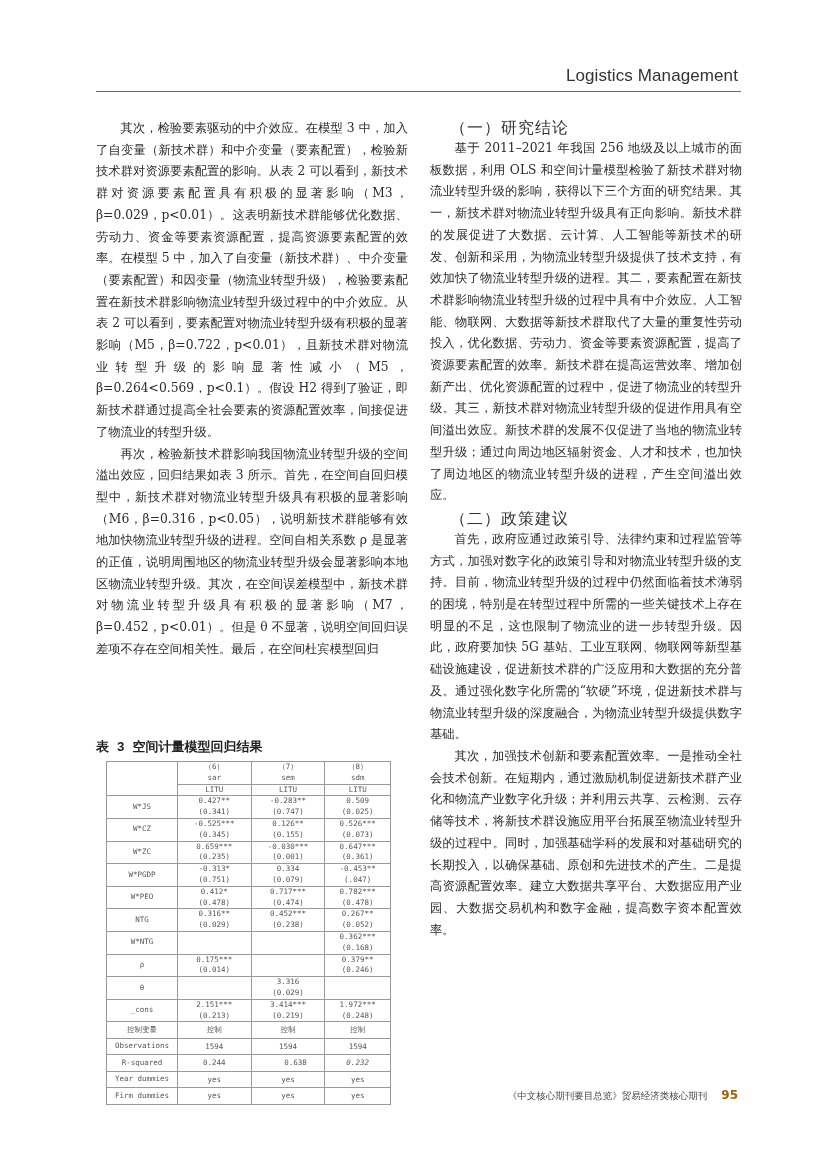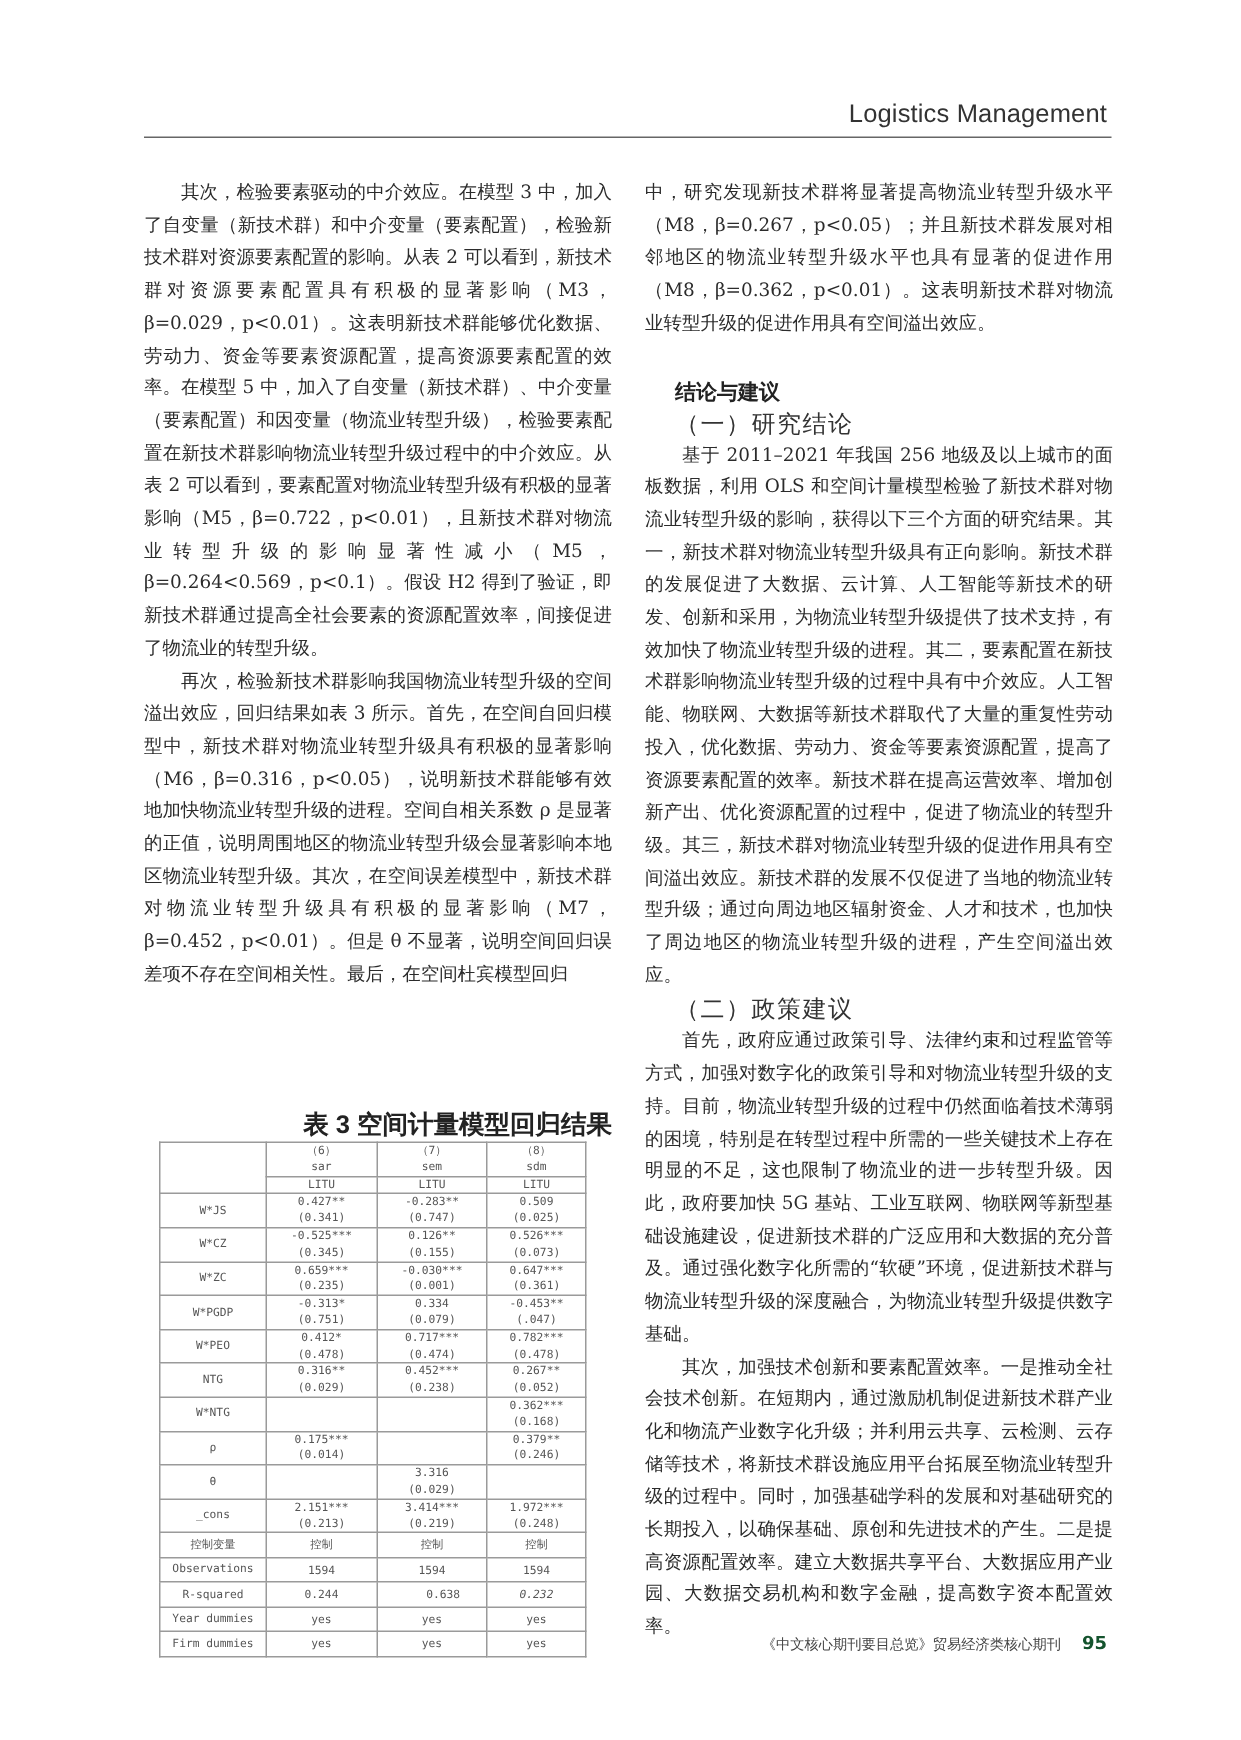--- a/index.html
+++ b/index.html
@@ -6,27 +6,27 @@
   body { width: 827px; height: 1160px; position: relative; overflow: hidden; color: #2a2a2a; }
   .journal { position: absolute; right: 89px; top: 66px; font-family: "Liberation Sans", sans-serif; font-size: 17px; color: #333; letter-spacing: 0.1px; }
   .top-rule { position: absolute; left: 96px; top: 91px; width: 645px; height: 1px; background: #666; }
   .col { position: absolute; top: 118px; width: 312px; font-family: "DejaVu Serif", serif; font-size: 12.3px; line-height: 21.7px; color: #2b2b2b; text-align: justify; }
   .col.left { left: 96px; }
   .col.right { left: 430px; }
   .col p { margin: 0; }
   .col p.indent { text-indent: 2em; }
   .sec-title { font-family: "DejaVu Sans", sans-serif; font-weight: bold; font-size: 14px; margin: 24px 0 0 20px; line-height: 22px; color: #222; }
   .sub-title { font-family: "DejaVu Serif", serif; font-size: 16px; margin: 0 0 0 20px; line-height: 20px; letter-spacing: 1px; color: #333; }
-  .tbl-title { position: absolute; left: 96px; top: 738px; width: 312px; text-align: right; font-family: Liberation Sans, sans-serif; font-weight: bold; font-size: 17px; color: #222; }
+  .tbl-title { position: absolute; left: 96px; top: 738px; width: 312px; text-align: left; font-family: Liberation Mono, monospace; font-weight: bold; font-size: 13px; color: #222; }
   table.reg { position: absolute; left: 106px; top: 761px; width: 285px; border-collapse: collapse; font-family: "DejaVu Sans Mono", monospace; font-size: 7.5px; color: #555; }
   table.reg td { border: 1px solid #9a9a9a; text-align: center; padding: 0; line-height: 10.8px; }
   table.reg td.lbl { width: 70px; }
   table.reg td .v { display: block; }
   .footer { position: absolute; right: 89px; top: 1088px; font-family: "DejaVu Sans", sans-serif; font-size: 9.5px; color: #444; }
-  .footer .pg { font-weight: bold; font-size: 12px; margin-left: 14px; color: #14532d; }
+  .footer .pg { font-weight: bold; font-size: 12px; margin-left: 14px; color: #a16207; }
 </style>
 </head>
 <body>
 
 <div class="journal">Logistics Management</div>
 <div class="top-rule"></div>
 
 <div class="col left">
   <p class="indent">其次，检验要素驱动的中介效应。在模型 3 中，加入了自变量（新技术群）和中介变量（要素配置），检验新技术群对资源要素配置的影响。从表 2 可以看到，新技术群对资源要素配置具有积极的显著影响（M3，β=0.029，p&lt;0.01）。这表明新技术群能够优化数据、劳动力、资金等要素资源配置，提高资源要素配置的效率。在模型 5 中，加入了自变量（新技术群）、中介变量（要素配置）和因变量（物流业转型升级），检验要素配置在新技术群影响物流业转型升级过程中的中介效应。从表 2 可以看到，要素配置对物流业转型升级有积极的显著影响（M5，β=0.722，p&lt;0.01），且新技术群对物流业转型升级的影响显著性减小（M5，β=0.264&lt;0.569，p&lt;0.1）。假设 H2 得到了验证，即新技术群通过提高全社会要素的资源配置效率，间接促进了物流业的转型升级。</p>
   <p class="indent">再次，检验新技术群影响我国物流业转型升级的空间溢出效应，回归结果如表 3 所示。首先，在空间自回归模型中，新技术群对物流业转型升级具有积极的显著影响（M6，β=0.316，p&lt;0.05），说明新技术群能够有效地加快物流业转型升级的进程。空间自相关系数 ρ 是显著的正值，说明周围地区的物流业转型升级会显著影响本地区物流业转型升级。其次，在空间误差模型中，新技术群对物流业转型升级具有积极的显著影响（M7，β=0.452，p&lt;0.01）。但是 θ 不显著，说明空间回归误差项不存在空间相关性。最后，在空间杜宾模型回归</p>
@@ -233,22 +233,20 @@
       <tr>
         <td class="lbl">Firm dummies</td>
         <td style="line-height: 15.5px;">yes</td>
         <td style="line-height: 15.5px;">yes</td>
         <td style="line-height: 15.5px;">yes</td>
       </tr>
     </tbody>
 </table>
 
 <div class="col right">
-  <p>中，研究发现新技术群将显著提高物流业转型升级水平（M8，β=0.267，p&lt;0.05）；并且新技术群发展对相邻地区的物流业转型升级水平也具有显著的促进作用（M8，β=0.362，p&lt;0.01）。这表明新技术群对物流业转型升级的促进作用具有空间溢出效应。</p>
-  <div class="sec-title">结论与建议</div>
   <div class="sub-title">（一）研究结论</div>
   <p class="indent">基于 2011–2021 年我国 256 地级及以上城市的面板数据，利用 OLS 和空间计量模型检验了新技术群对物流业转型升级的影响，获得以下三个方面的研究结果。其一，新技术群对物流业转型升级具有正向影响。新技术群的发展促进了大数据、云计算、人工智能等新技术的研发、创新和采用，为物流业转型升级提供了技术支持，有效加快了物流业转型升级的进程。其二，要素配置在新技术群影响物流业转型升级的过程中具有中介效应。人工智能、物联网、大数据等新技术群取代了大量的重复性劳动投入，优化数据、劳动力、资金等要素资源配置，提高了资源要素配置的效率。新技术群在提高运营效率、增加创新产出、优化资源配置的过程中，促进了物流业的转型升级。其三，新技术群对物流业转型升级的促进作用具有空间溢出效应。新技术群的发展不仅促进了当地的物流业转型升级；通过向周边地区辐射资金、人才和技术，也加快了周边地区的物流业转型升级的进程，产生空间溢出效应。</p>
   <div class="sub-title" style="margin-top:2px">（二）政策建议</div>
   <p class="indent">首先，政府应通过政策引导、法律约束和过程监管等方式，加强对数字化的政策引导和对物流业转型升级的支持。目前，物流业转型升级的过程中仍然面临着技术薄弱的困境，特别是在转型过程中所需的一些关键技术上存在明显的不足，这也限制了物流业的进一步转型升级。因此，政府要加快 5G 基站、工业互联网、物联网等新型基础设施建设，促进新技术群的广泛应用和大数据的充分普及。通过强化数字化所需的“软硬”环境，促进新技术群与物流业转型升级的深度融合，为物流业转型升级提供数字基础。</p>
   <p class="indent">其次，加强技术创新和要素配置效率。一是推动全社会技术创新。在短期内，通过激励机制促进新技术群产业化和物流产业数字化升级；并利用云共享、云检测、云存储等技术，将新技术群设施应用平台拓展至物流业转型升级的过程中。同时，加强基础学科的发展和对基础研究的长期投入，以确保基础、原创和先进技术的产生。二是提高资源配置效率。建立大数据共享平台、大数据应用产业园、大数据交易机构和数字金融，提高数字资本配置效率。</p>
 </div>
 
 <div class="footer">
   <span>《中文核心期刊要目总览》贸易经济类核心期刊</span><span class="pg">95</span>
 </div>

